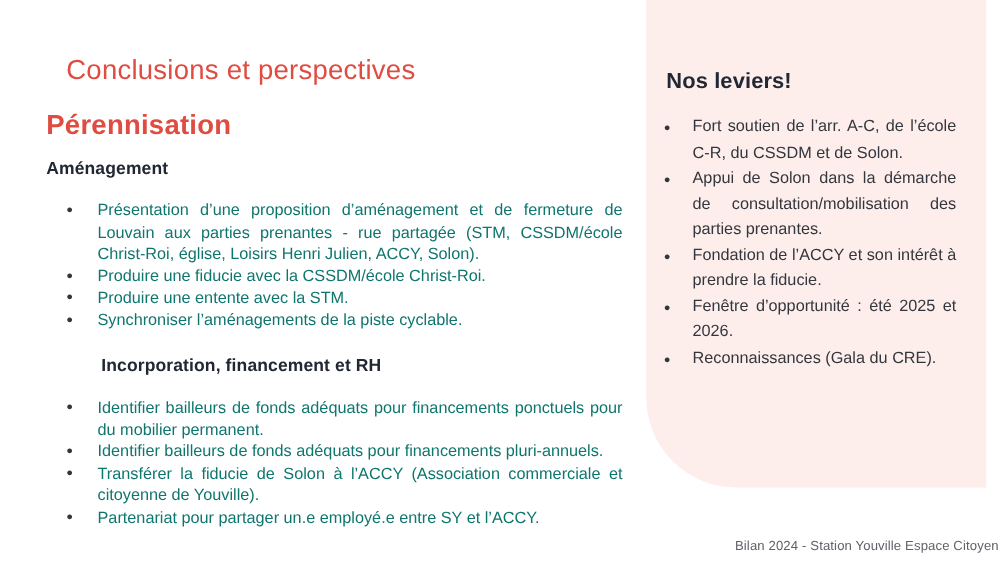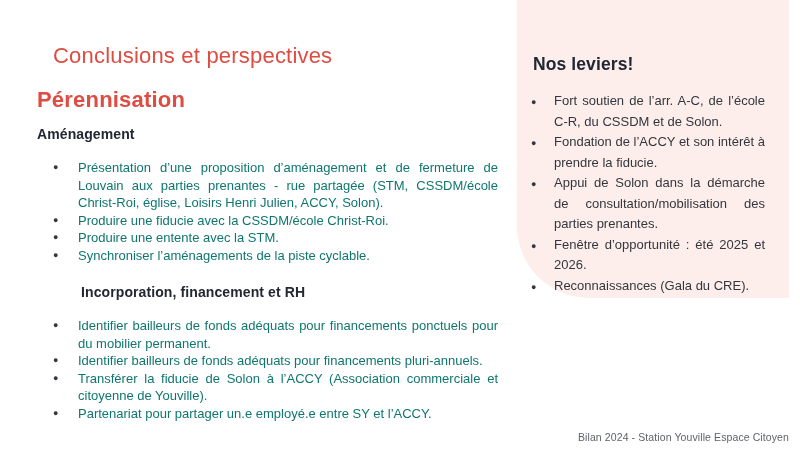--- a/index.html
+++ b/index.html
@@ -14,21 +14,21 @@
     font-family: "Liberation Sans", "DejaVu Sans", sans-serif;
     color: var(--body_text, #3c4043);
   }
 
   
   .side-panel {
     position: absolute;
     left: 517px;
     top: 0;
     width: 272px;
-    height: 298px;
+    height: 390px;
     background: var(--panel_pink, #fdeeec);
     border-radius: 0 0 0 72px;
     padding: 53px 24px 0 16px;
   }
   .side-panel h2 {
     margin: 0 0 16px 0;
     font-size: 17.5px;
     line-height: 22px;
     font-weight: 700;
     color: var(--heading_dark, #212733);
@@ -106,38 +106,38 @@
     left: 16px;
     top: 0px;
     font-size: 9px;
     color: #33373d;
   }
   .heading-2 { margin-top: 17px; margin-left: 44px; }
 
   
   .footer-credit {
     position: absolute;
-    right: 11px;
+    right: 1px;
     bottom: 7px;
     font-size: 10.5px;
     color: var(--footer_gray, #5f6368);
     letter-spacing: .1px;
   }
 </style>
 </head>
 <body>
 
 <div class="slide">
 
   <div class="side-panel">
     <h2>Nos leviers!</h2>
     <ul>
       <li>Fort soutien de l’arr. A-C, de l’école C-R, du CSSDM et de Solon.</li>
+      <li>Appui de Solon dans la démarche de consultation/mobilisation des parties prenantes.</li>
       <li>Fondation de l’ACCY et son intérêt à prendre la fiducie.</li>
-      <li>Appui de Solon dans la démarche de consultation/mobilisation des parties prenantes.</li>
       <li>Fenêtre d’opportunité : été 2025 et 2026.</li>
       <li>Reconnaissances (Gala du CRE).</li>
     </ul>
   </div>
 
   <div class="main-col">
     <h1 class="title">Conclusions et perspectives</h1>
     <h1 class="subtitle">Pérennisation</h1>
 
     <h3 class="section-heading">Aménagement</h3>

